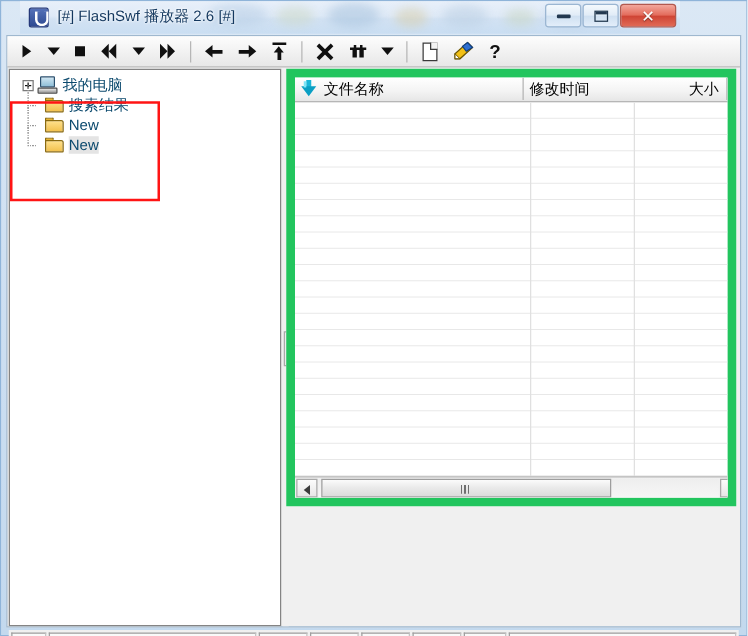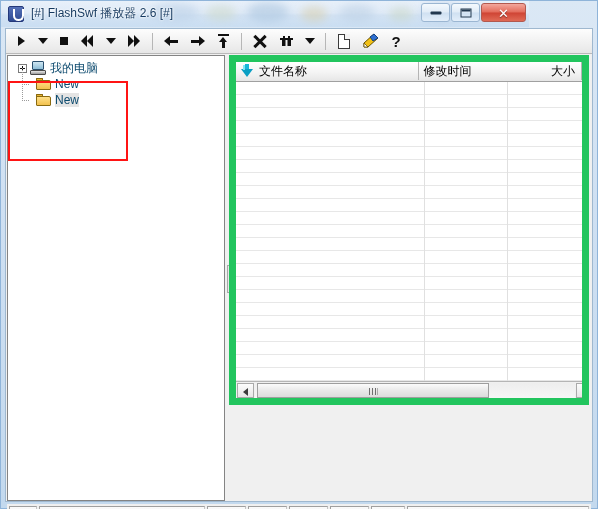--- a/index.html
+++ b/index.html
@@ -12,21 +12,21 @@
   #app{position:relative;width:598px;height:509px;}
 
   
   .win-frame{
     position:absolute;left:0;top:0;width:598px;height:509px;
     background:linear-gradient(to bottom,#dbe8f5 0%,#cfe0f2 40%,#c3d9ee 100%);
     border:1px solid #8fb4d9;
     box-sizing:border-box;
   }
   .glass{
-    position:absolute;left:0;top:0;width:528px;height:26px;
+    position:absolute;left:15px;top:0;width:528px;height:26px;
     background:linear-gradient(to bottom,#e8f0fa 0%,#dfeaf7 45%,#d2e2f3 55%,#cadef2 100%);
     overflow:hidden;
   }
   
   .glass .blob{position:absolute;border-radius:50%;filter:blur(4px);opacity:.55;}
   .b1{left:150px;top:2px;width:48px;height:18px;background:#b9cfe6;}
   .b2{left:205px;top:4px;width:30px;height:16px;background:#cdd9c9;}
   .b3{left:246px;top:1px;width:42px;height:20px;background:#a9c4de;}
   .b4{left:300px;top:5px;width:26px;height:16px;background:#d8cfae;}
   .b5{left:338px;top:3px;width:36px;height:18px;background:#bcd0e4;}
@@ -333,20 +333,30 @@
 
           <div class="trow">
             <span class="tbox"></span>
             <span class="pc-ico">
               <i class="mon"></i>
                 <i class="base"></i>
             </span>
             <span class="tlabel">我的电脑</span>
           </div>
 
+          <div class="trow">
+            <span class="dots" style="left:14px;top:-8px;height:22px"></span>
+            <span class="dots h"></span>
+            <span class="tspace"></span>
+            <span class="fldr" style="margin-left:6px">
+              <i class="tab"></i>
+                <i class="body"></i>
+            </span>
+            <span class="tlabel">搜索结果</span>
+          </div>
 
           <div class="trow">
             <span class="dots" style="left:14px;top:-8px;height:22px"></span>
             <span class="dots h"></span>
             <span class="tspace"></span>
             <span class="fldr" style="margin-left:6px">
               <i class="tab"></i>
                 <i class="body"></i>
             </span>
             <span class="tlabel">New</span>

